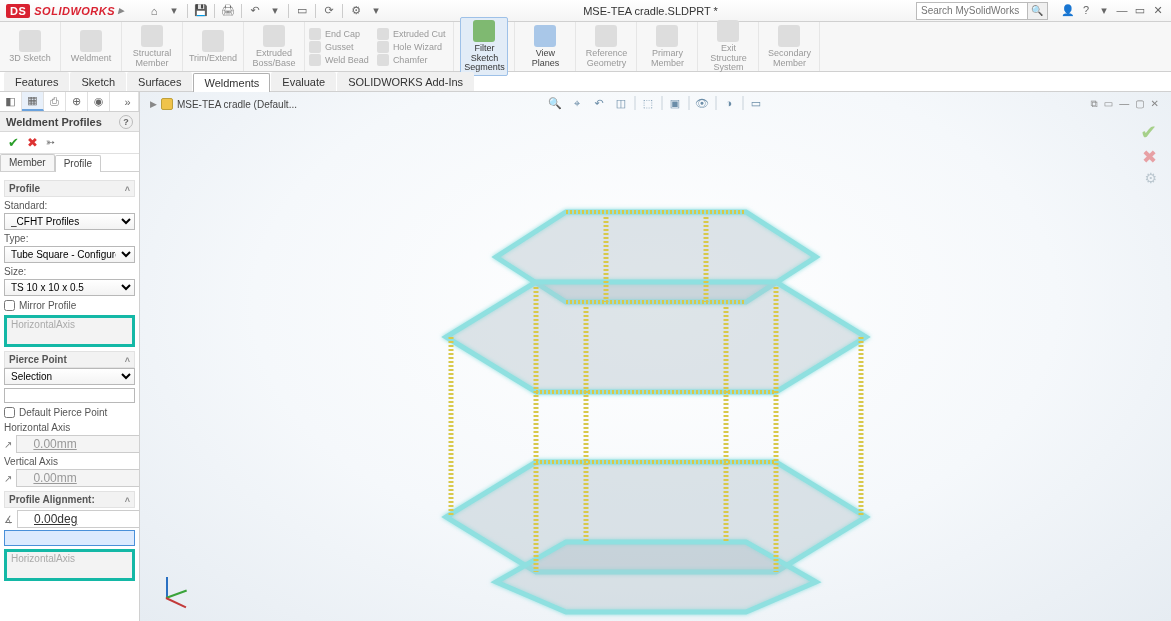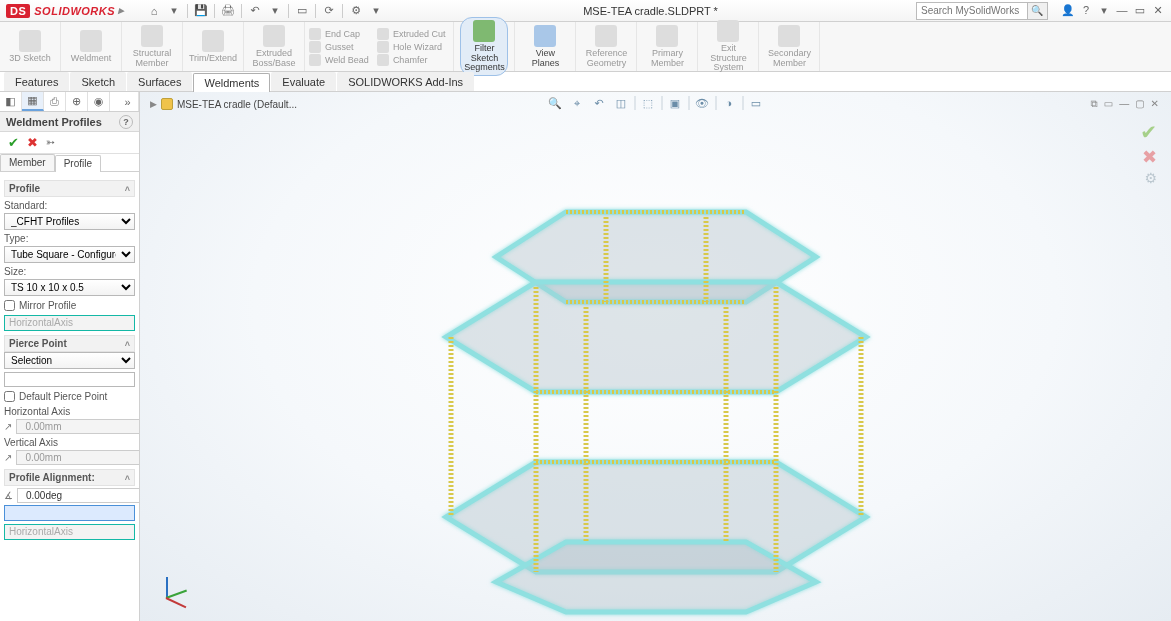--- a/index.html
+++ b/index.html
@@ -19,21 +19,21 @@
 .win-controls { display:flex; gap:4px; margin-right:6px; color:#666; font-size:11px; }
 .win-controls span { width:14px; text-align:center; }
 
 
 .ribbon { height: 50px; background: #f7f7f7; border-bottom:1px solid #d0d0d0; display:flex; align-items:stretch; }
 .rb-group { display:flex; flex-direction:column; align-items:center; justify-content:center; padding:0 6px; border-right:1px solid #e6e6e6; }
 .rb-big { display:flex; flex-direction:column; align-items:center; width:48px; color:#999; font-size:9px; text-align:center; line-height:1.1; }
 .rb-big .ico { width:22px; height:22px; background:#ddd; border-radius:3px; margin-bottom:2px; }
 .rb-big.enabled { color:#444; }
 .rb-big.enabled .ico { background:#a9c7e8; }
-.rb-big.active { background:#e2ecf7; border:1px solid #9ec1e8; border-radius:12px; padding:2px; color:#333;}
+.rb-big.active { background:#e2ecf7; border:1px solid #9ec1e8; border-radius:2px; padding:2px; color:#333;}
 .rb-small-col { display:flex; flex-direction:column; justify-content:center; gap:1px; padding:0 4px; }
 .rb-small { display:flex; align-items:center; gap:4px; color:#999; font-size:9px; white-space:nowrap; }
 .rb-small .ico { width:12px; height:12px; background:#ddd; border-radius:2px; }
 
 
 .tabstrip { height: 20px; background:#fff; border-bottom:1px solid #d0d0d0; display:flex; align-items:flex-end; padding-left:4px; font-size:11px; }
 .tabstrip .tab { padding:3px 10px; border:1px solid transparent; border-bottom:none; color:#333; background:#f0f0f0; margin-right:1px; border-radius:2px 2px 0 0; }
 .tabstrip .tab.active { background:#fff; border-color:#b0b0b0; position:relative; top:1px; }
 
 
@@ -53,24 +53,24 @@
 .subtabs { display:flex; border-bottom:1px solid #d0d0d0; height:18px; font-size:10px;}
 .subtabs .st { padding:2px 8px; border:1px solid #ccc; border-bottom:none; background:#f6f6f6; color:#444; border-radius:2px 2px 0 0;}
 .subtabs .st.active { background:#fff; position:relative; top:1px;}
 .pm-body { flex:1; overflow-y:auto; padding:4px 4px 12px 4px; }
 .section-head { background:#f2f2f2; border:1px solid #e2e2e2; padding:2px 4px; margin-top:4px; display:flex; justify-content:space-between; align-items:center; font-weight:bold; color:#555; font-size:10px;}
 .section-head .chev{color:#888;font-size:9px;}
 .field-label { color:#555; margin:3px 0 2px 0; }
 .combo { width:100%; font-size:10px; border:1px solid #b8b8b8; background:linear-gradient(#fff,#f3f3f3); padding:1px 2px; }
 .checkbox-row { display:flex; align-items:center; gap:4px; margin:4px 0; color:#555; }
 .checkbox-row input { width:11px; height:11px; }
-.disabled-box { width:100%; height:16px; background:#f3f3f3; border:1px solid #14b8a6; color:#aaa; font-size:10px; padding:1px 4px; }
+.disabled-box { width:100%; height:32px; background:#f3f3f3; border:3px solid #14b8a6; color:#aaa; font-size:10px; padding:1px 4px; }
 .num-row { display:flex; align-items:center; gap:4px; margin:2px 0; }
 .num-row .ic{width:12px;height:12px;color:#777;font-size:10px;display:flex;align-items:center;justify-content:center;}
-.num-row input{flex:1;font-size:10px;border:1px solid #ccc;padding:1px 8px;background:#f4f4f4;color:#999;}
+.num-row input{flex:1;font-size:12px;border:1px solid #ccc;padding:1px 16px;background:#f4f4f4;color:#999;text-decoration:underline;}
 .focus-box { border:1px solid #4a90d9; background:#dceafe; height:16px; }
 
 
 .viewport { flex:1; position:relative; background: radial-gradient(ellipse at 50% 40%, #ffffff 0%, #f5f8fb 55%, #e6ecf2 100%); overflow:hidden; }
 .breadcrumb { position:absolute; top:6px; left:10px; display:flex; align-items:center; gap:4px; font-size:10px; color:#444; }
 .breadcrumb .arrow{color:#888;font-size:9px;}
 .breadcrumb .part-ico{width:12px;height:12px;background:#f0c34a;border:1px solid #bfa03a;border-radius:2px;}
 .view-toolbar { position:absolute; top:2px; left:50%; transform:translateX(-50%); display:flex; gap:4px; align-items:center; }
 .view-toolbar .vb{ width:18px;height:18px;display:flex;align-items:center;justify-content:center;color:#6b8da8;font-size:11px;border-radius:2px;}
 .view-toolbar .sep{width:1px;height:14px;background:#c8d2da;}

